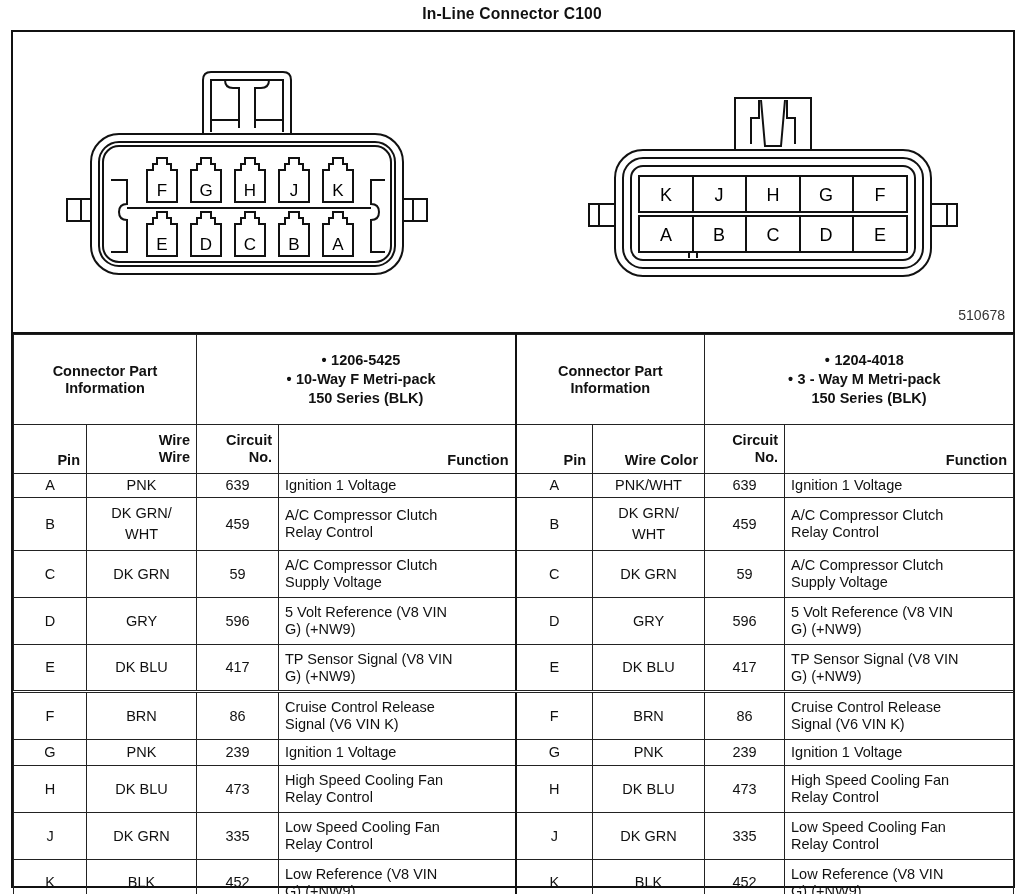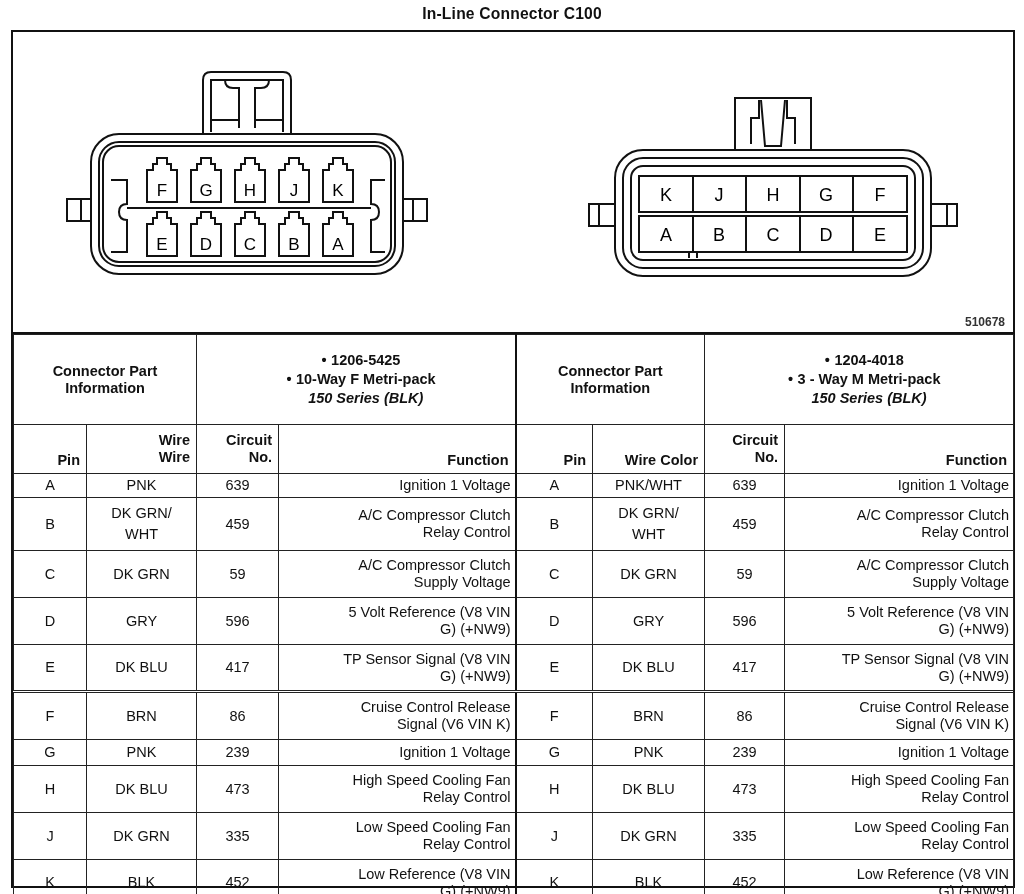--- a/index.html
+++ b/index.html
@@ -15,42 +15,42 @@
   }
   .frame {
     position: absolute; left: 11px; top: 30px; width: 1004px; height: 858px;
     border: 2px solid #111;
   }
   .diagram-area {
     position: absolute; left: 0; top: 0; width: 1000px; height: 302px;
     border-bottom: 2px solid #111;
   }
   .fig-id {
-    position: absolute; right: 8px; bottom: 3px; font-size: 12px; color: #333; font-weight: bold;
+    position: absolute; right: 8px; bottom: 9px; font-size: 14px; color: #333;
   }
   svg.conn { position: absolute; }
   table.pins {
     position: absolute; left: 0; top: 302px; width: 1000px;
     border-collapse: collapse; table-layout: fixed;
   }
   table.pins td, table.pins th {
     border: 1px solid #222; padding: 0 6px; font-size: 14.5px; line-height: 17px;
     vertical-align: middle;
   }
   table.pins th { font-weight: bold; text-align: right; }
   .c { text-align: center; }
   .l { text-align: left; }
   .info-head { font-weight: bold; text-align: center; font-size: 15px; line-height: 18px; }
   .info-val { font-weight: bold; text-align: center; font-size: 14.5px; line-height: 17px; padding-left: 12px !important; }
   .info-val div { margin: 2px 0; }
   .info-val .bullet { display: inline-block; width: 14px; }
-  .info-val .indent { padding-left: 14px; font-style: italic; }
+  .info-val .indent { padding-left: 14px; }
   .mid { border-left: 2px solid #111 !important; }
   tr.dbl td { border-top: 3px double #222; }
-  .fn { padding-left: 6px !important; padding-right: 4px !important; text-align: right; }
+  .fn { padding-left: 6px !important; padding-right: 4px !important; }
 </style>
 </head>
 <body>
 
 <div class="title">In-Line Connector C100</div>
 
 <div class="frame">
   <div class="diagram-area">
 
     <svg class="conn" style="left:48px; top:34px;" width="390" height="240" viewBox="0 0 390 240">

